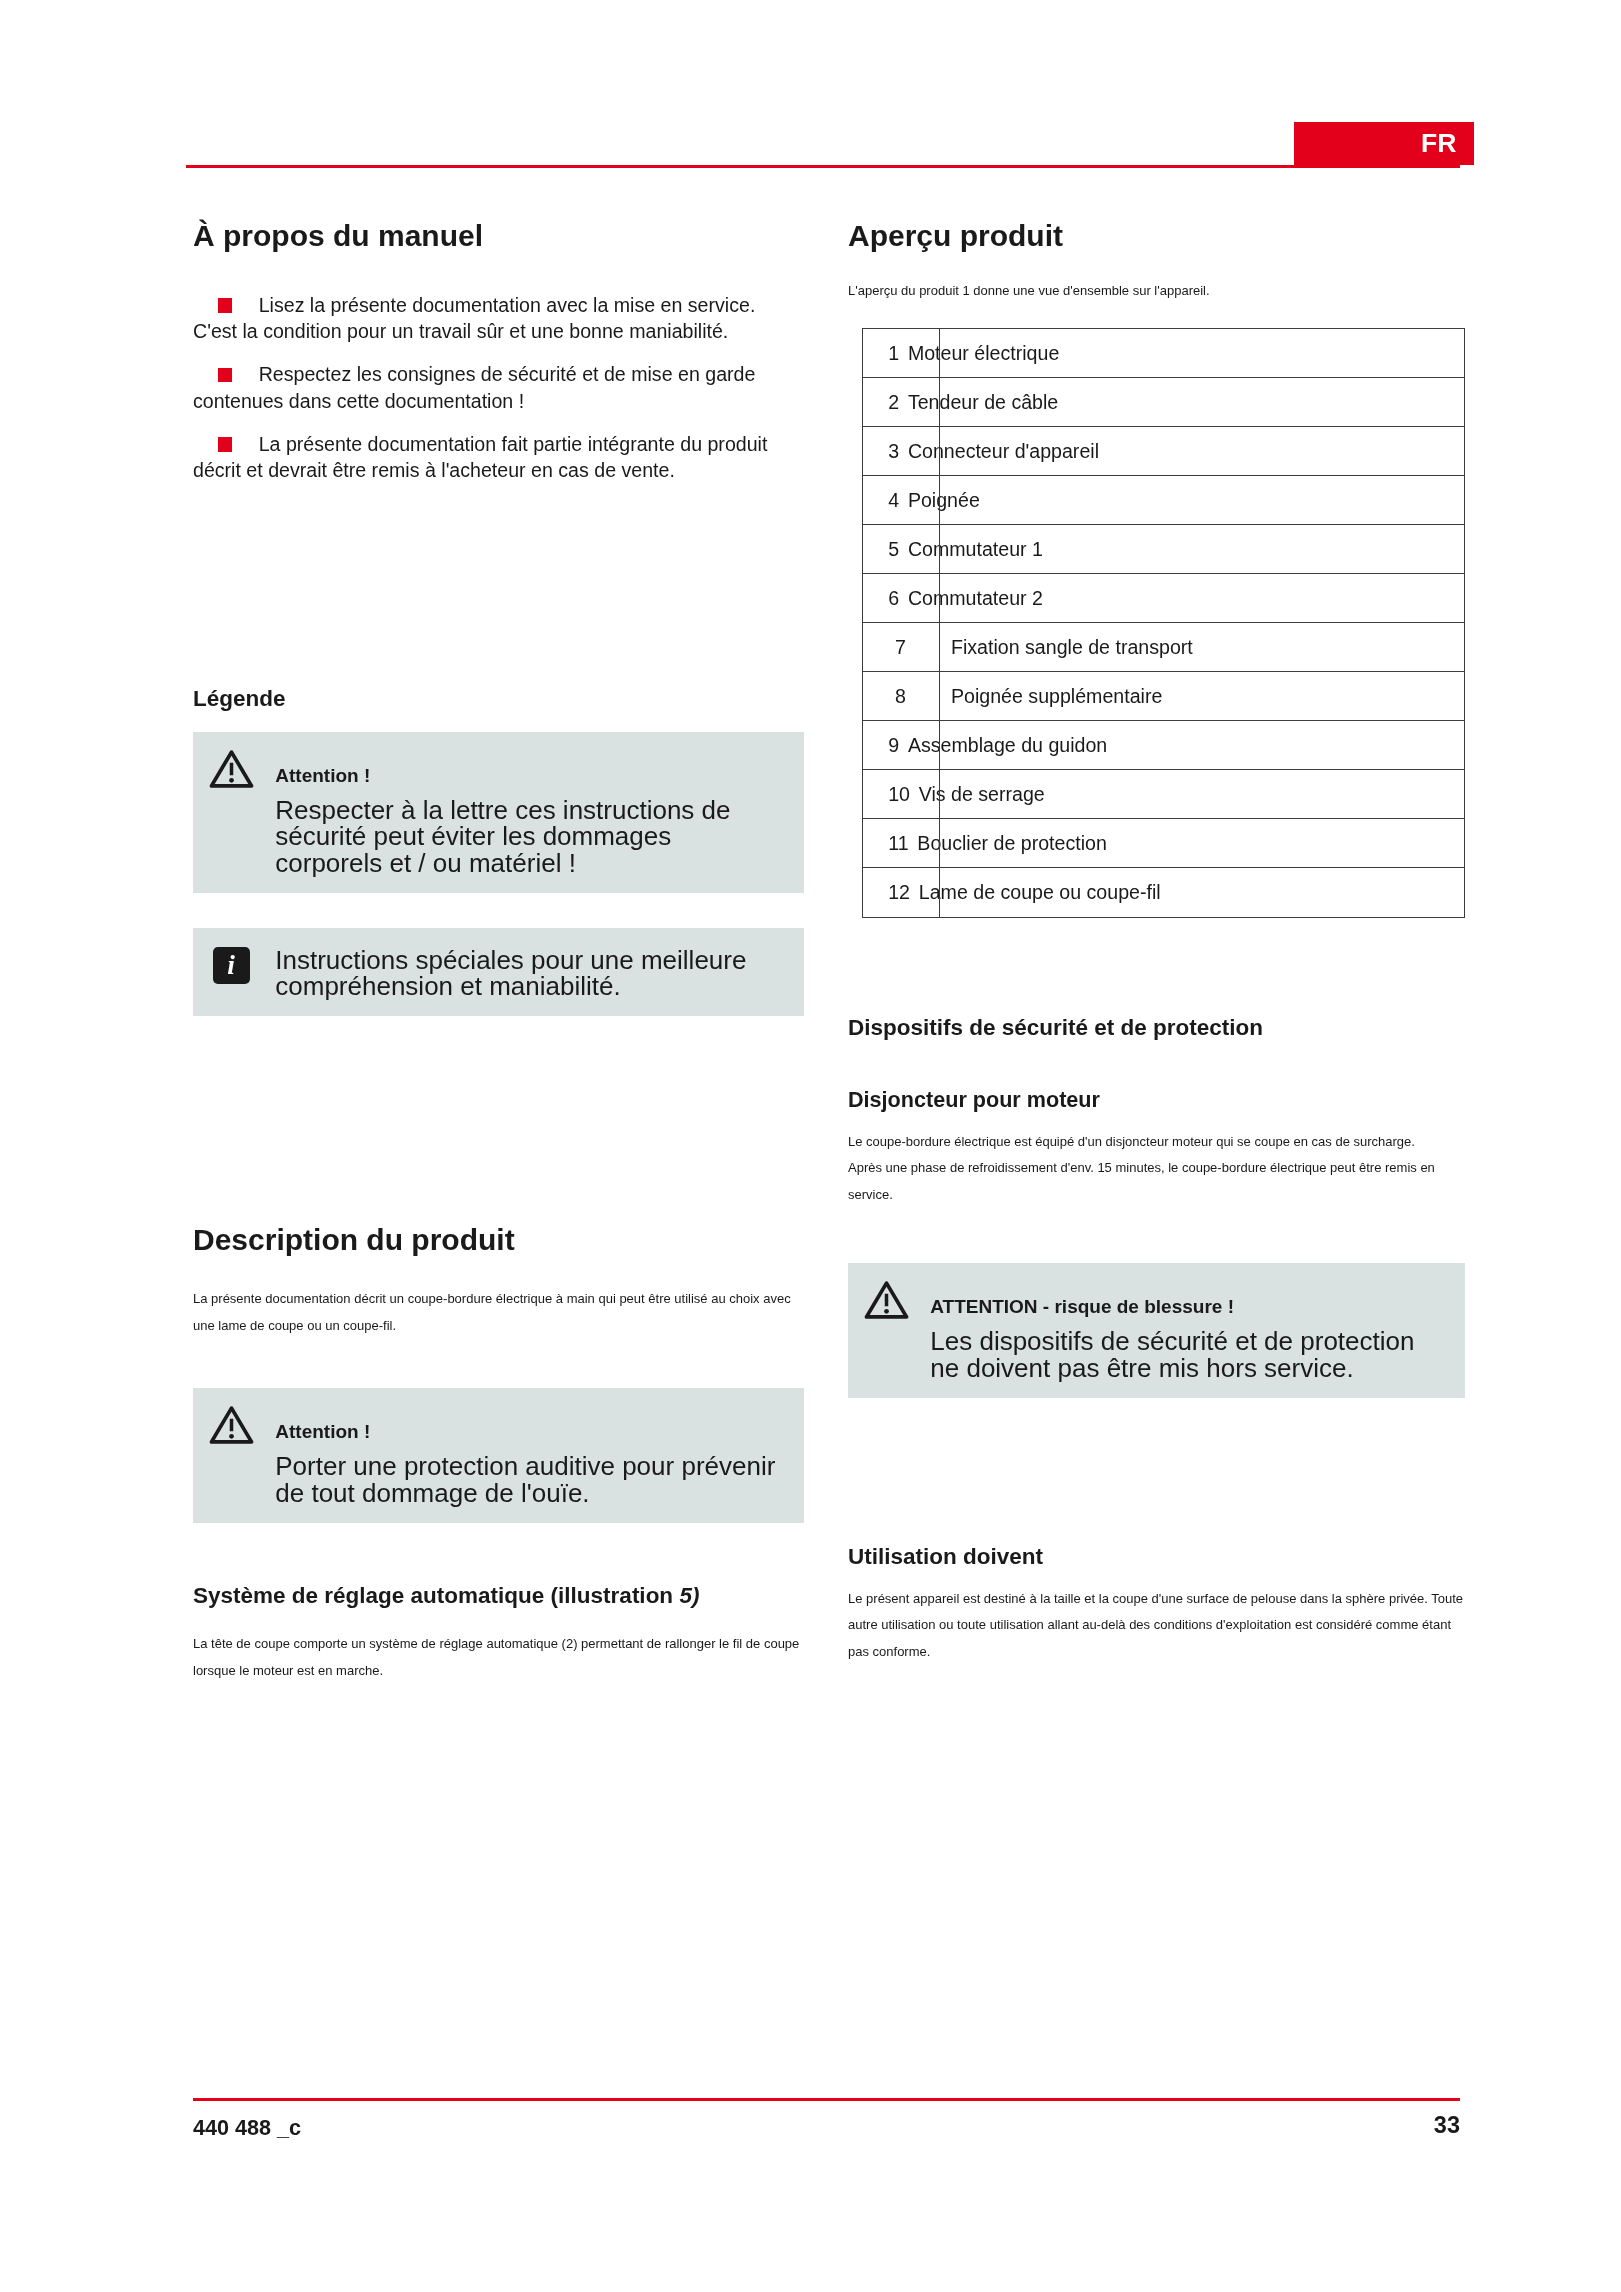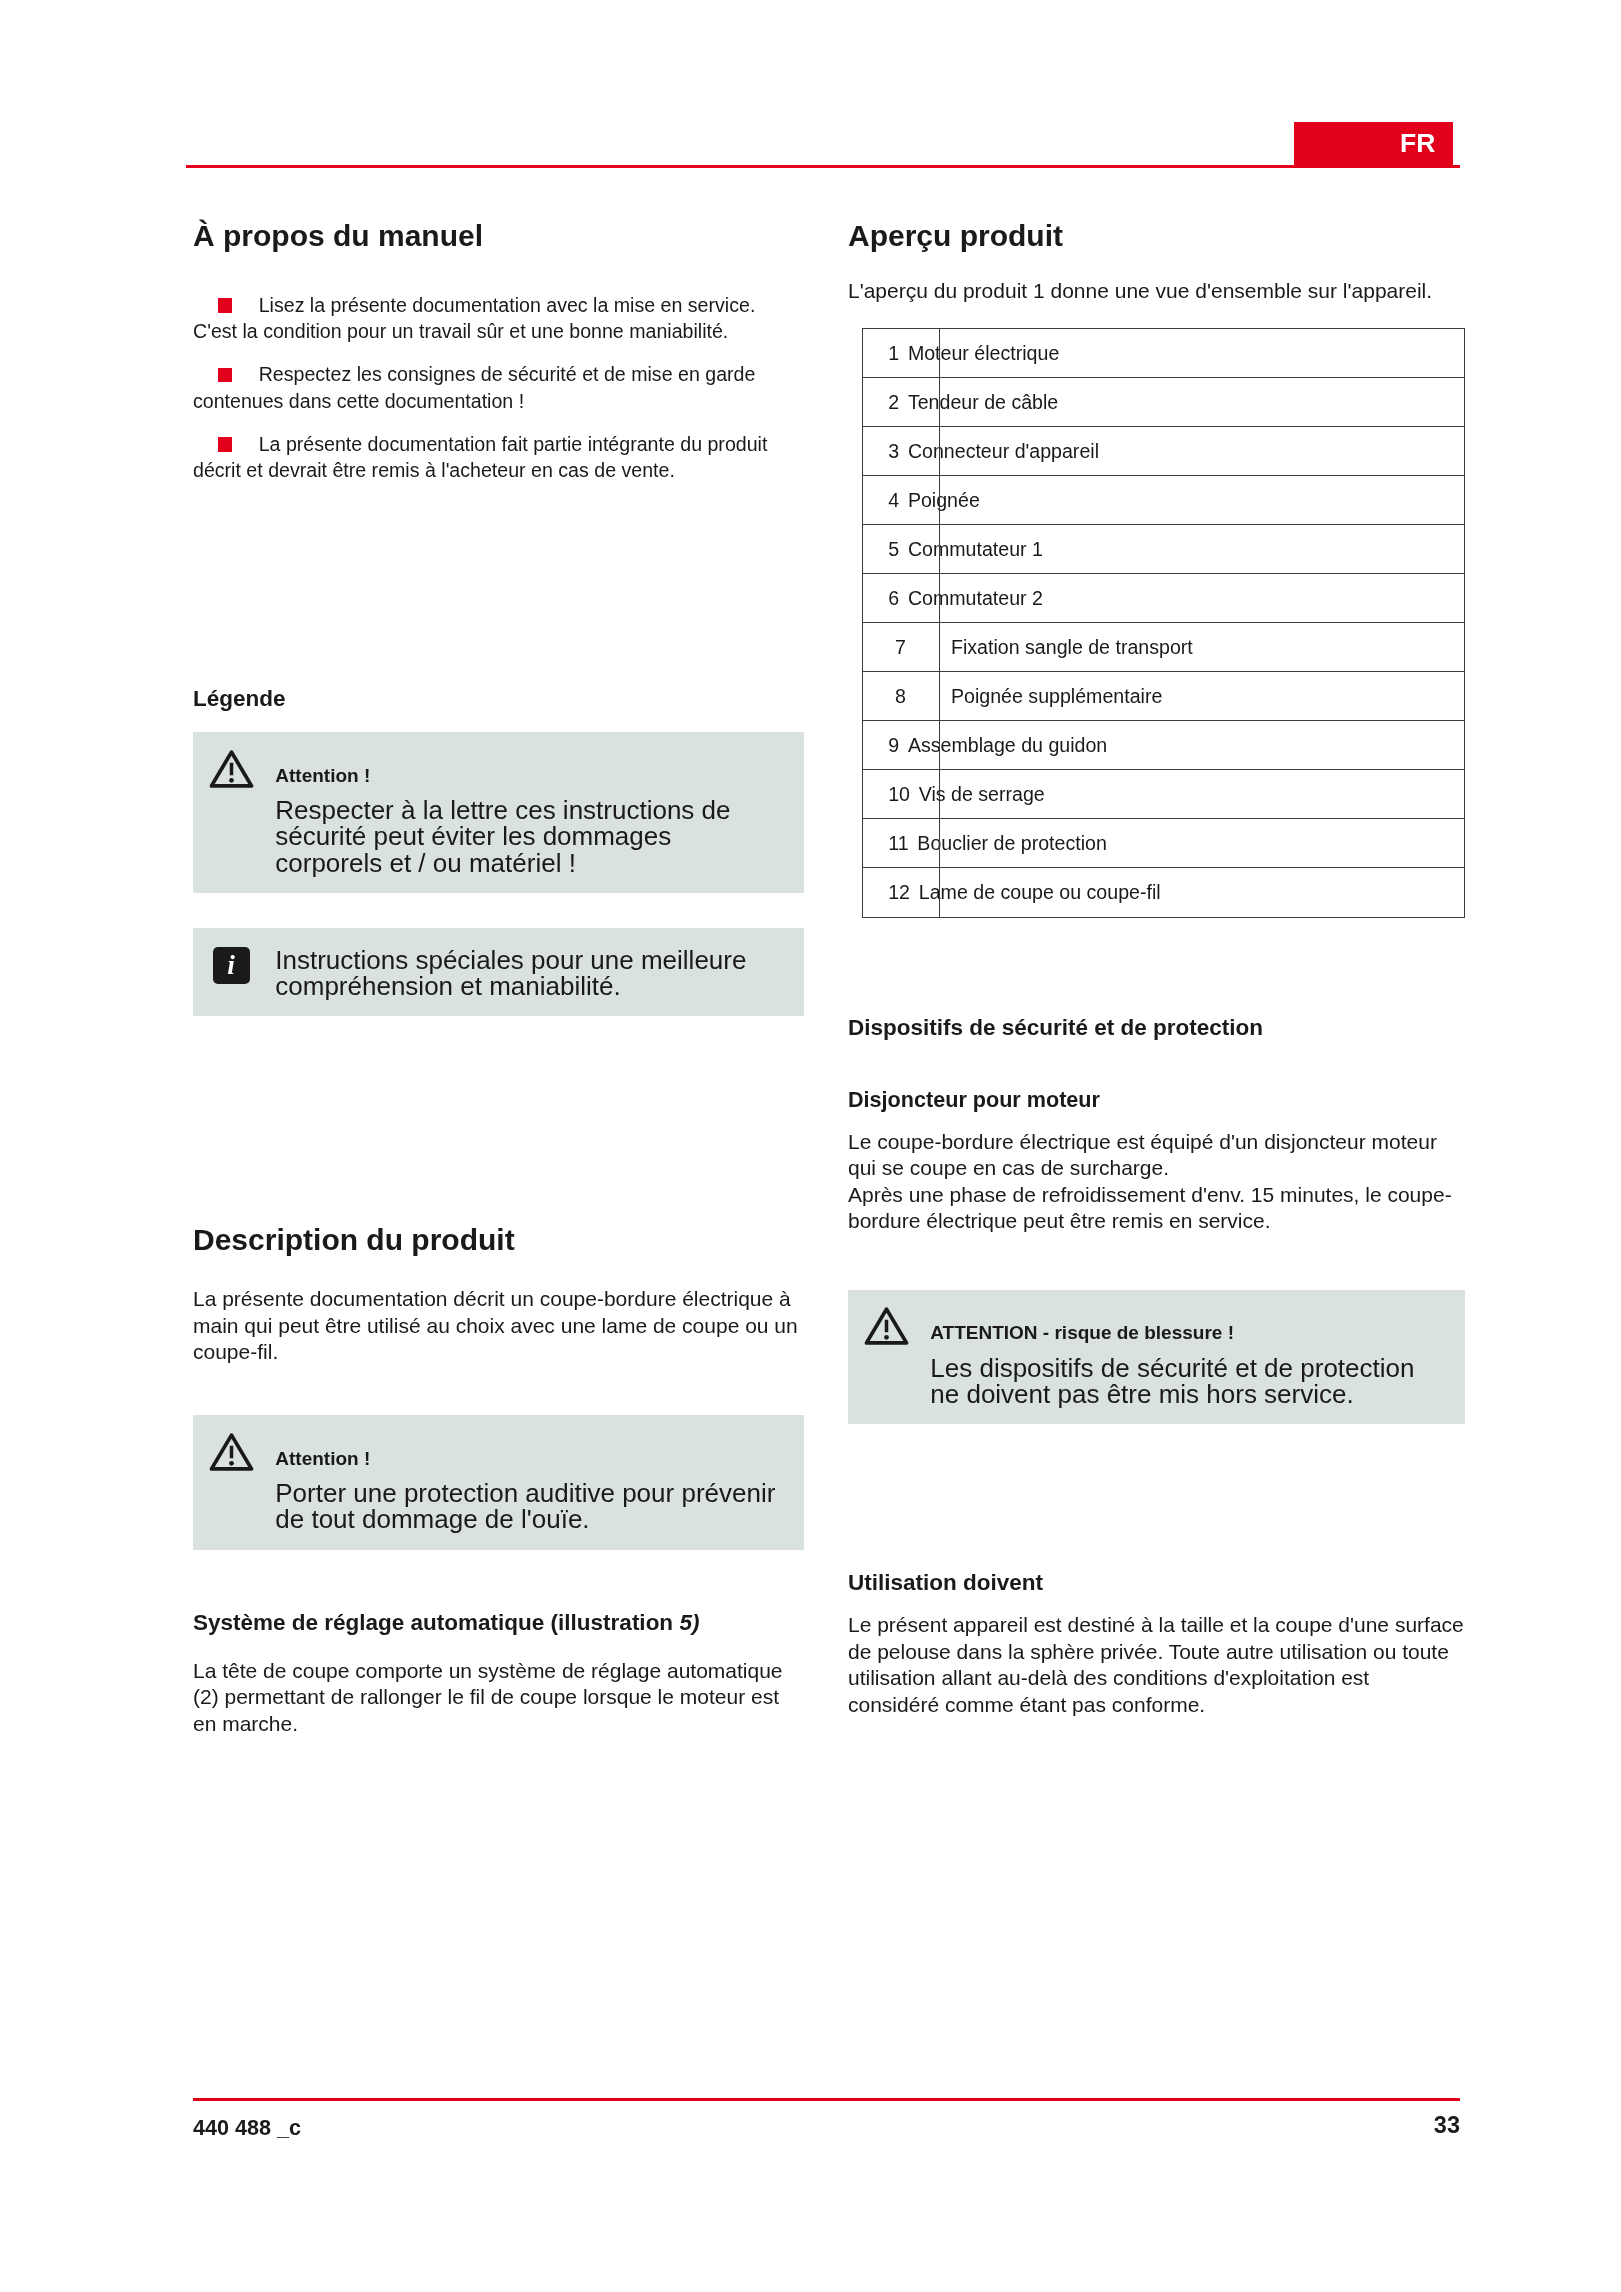--- a/index.html
+++ b/index.html
@@ -17,37 +17,37 @@
   }
 
   
   .header-rule {
     position:absolute; left:186px; top:165px;
     width:1274px; height:2.9px;
     background:var(--accent-red,#e2001a);
   }
   .lang-badge {
     position:absolute; left:1294px; top:122px;
-    width:159px; height:43px;
+    width:180px; height:43px;
     background:var(--accent-red,#e2001a);
     color:#ffffff;
     display:flex; align-items:center; justify-content:flex-end;
     padding-right:17.6px;
     font-size:26.5px; font-weight:bold;
   }
 
   
   .col { position:absolute; top:196px; }
   .col-left  { left:193px; width:611px; }
   .col-right { left:848px; width:617px; }
 
   h1.section-title { font-size:30px; font-weight:bold; line-height:35px; }
   h2.sub-title     { font-size:22.5px; font-weight:bold; line-height:27.4px; }
   h3.sub-sub-title { font-size:21.6px; font-weight:bold; line-height:26.5px; }
-  p.body-text      { font-size:21px; line-height:26.5px; }
+  p.body-text      { font-size:13px; line-height:26.5px; }
 
   
   .col-left h1.about-title { margin:21.6px 0 39px 0; }
   p.bullet-item { font-size:19.6px; line-height:26.5px; text-indent:24.5px; margin-bottom:16.7px; }
   .sq {
     display:inline-block; width:14.7px; height:14.7px;
     background:var(--accent-red,#e2001a);
     margin-right:26.5px; position:relative; top:1px;
   }
   h2.legend-title { margin:201px 0 19.6px 0; }

